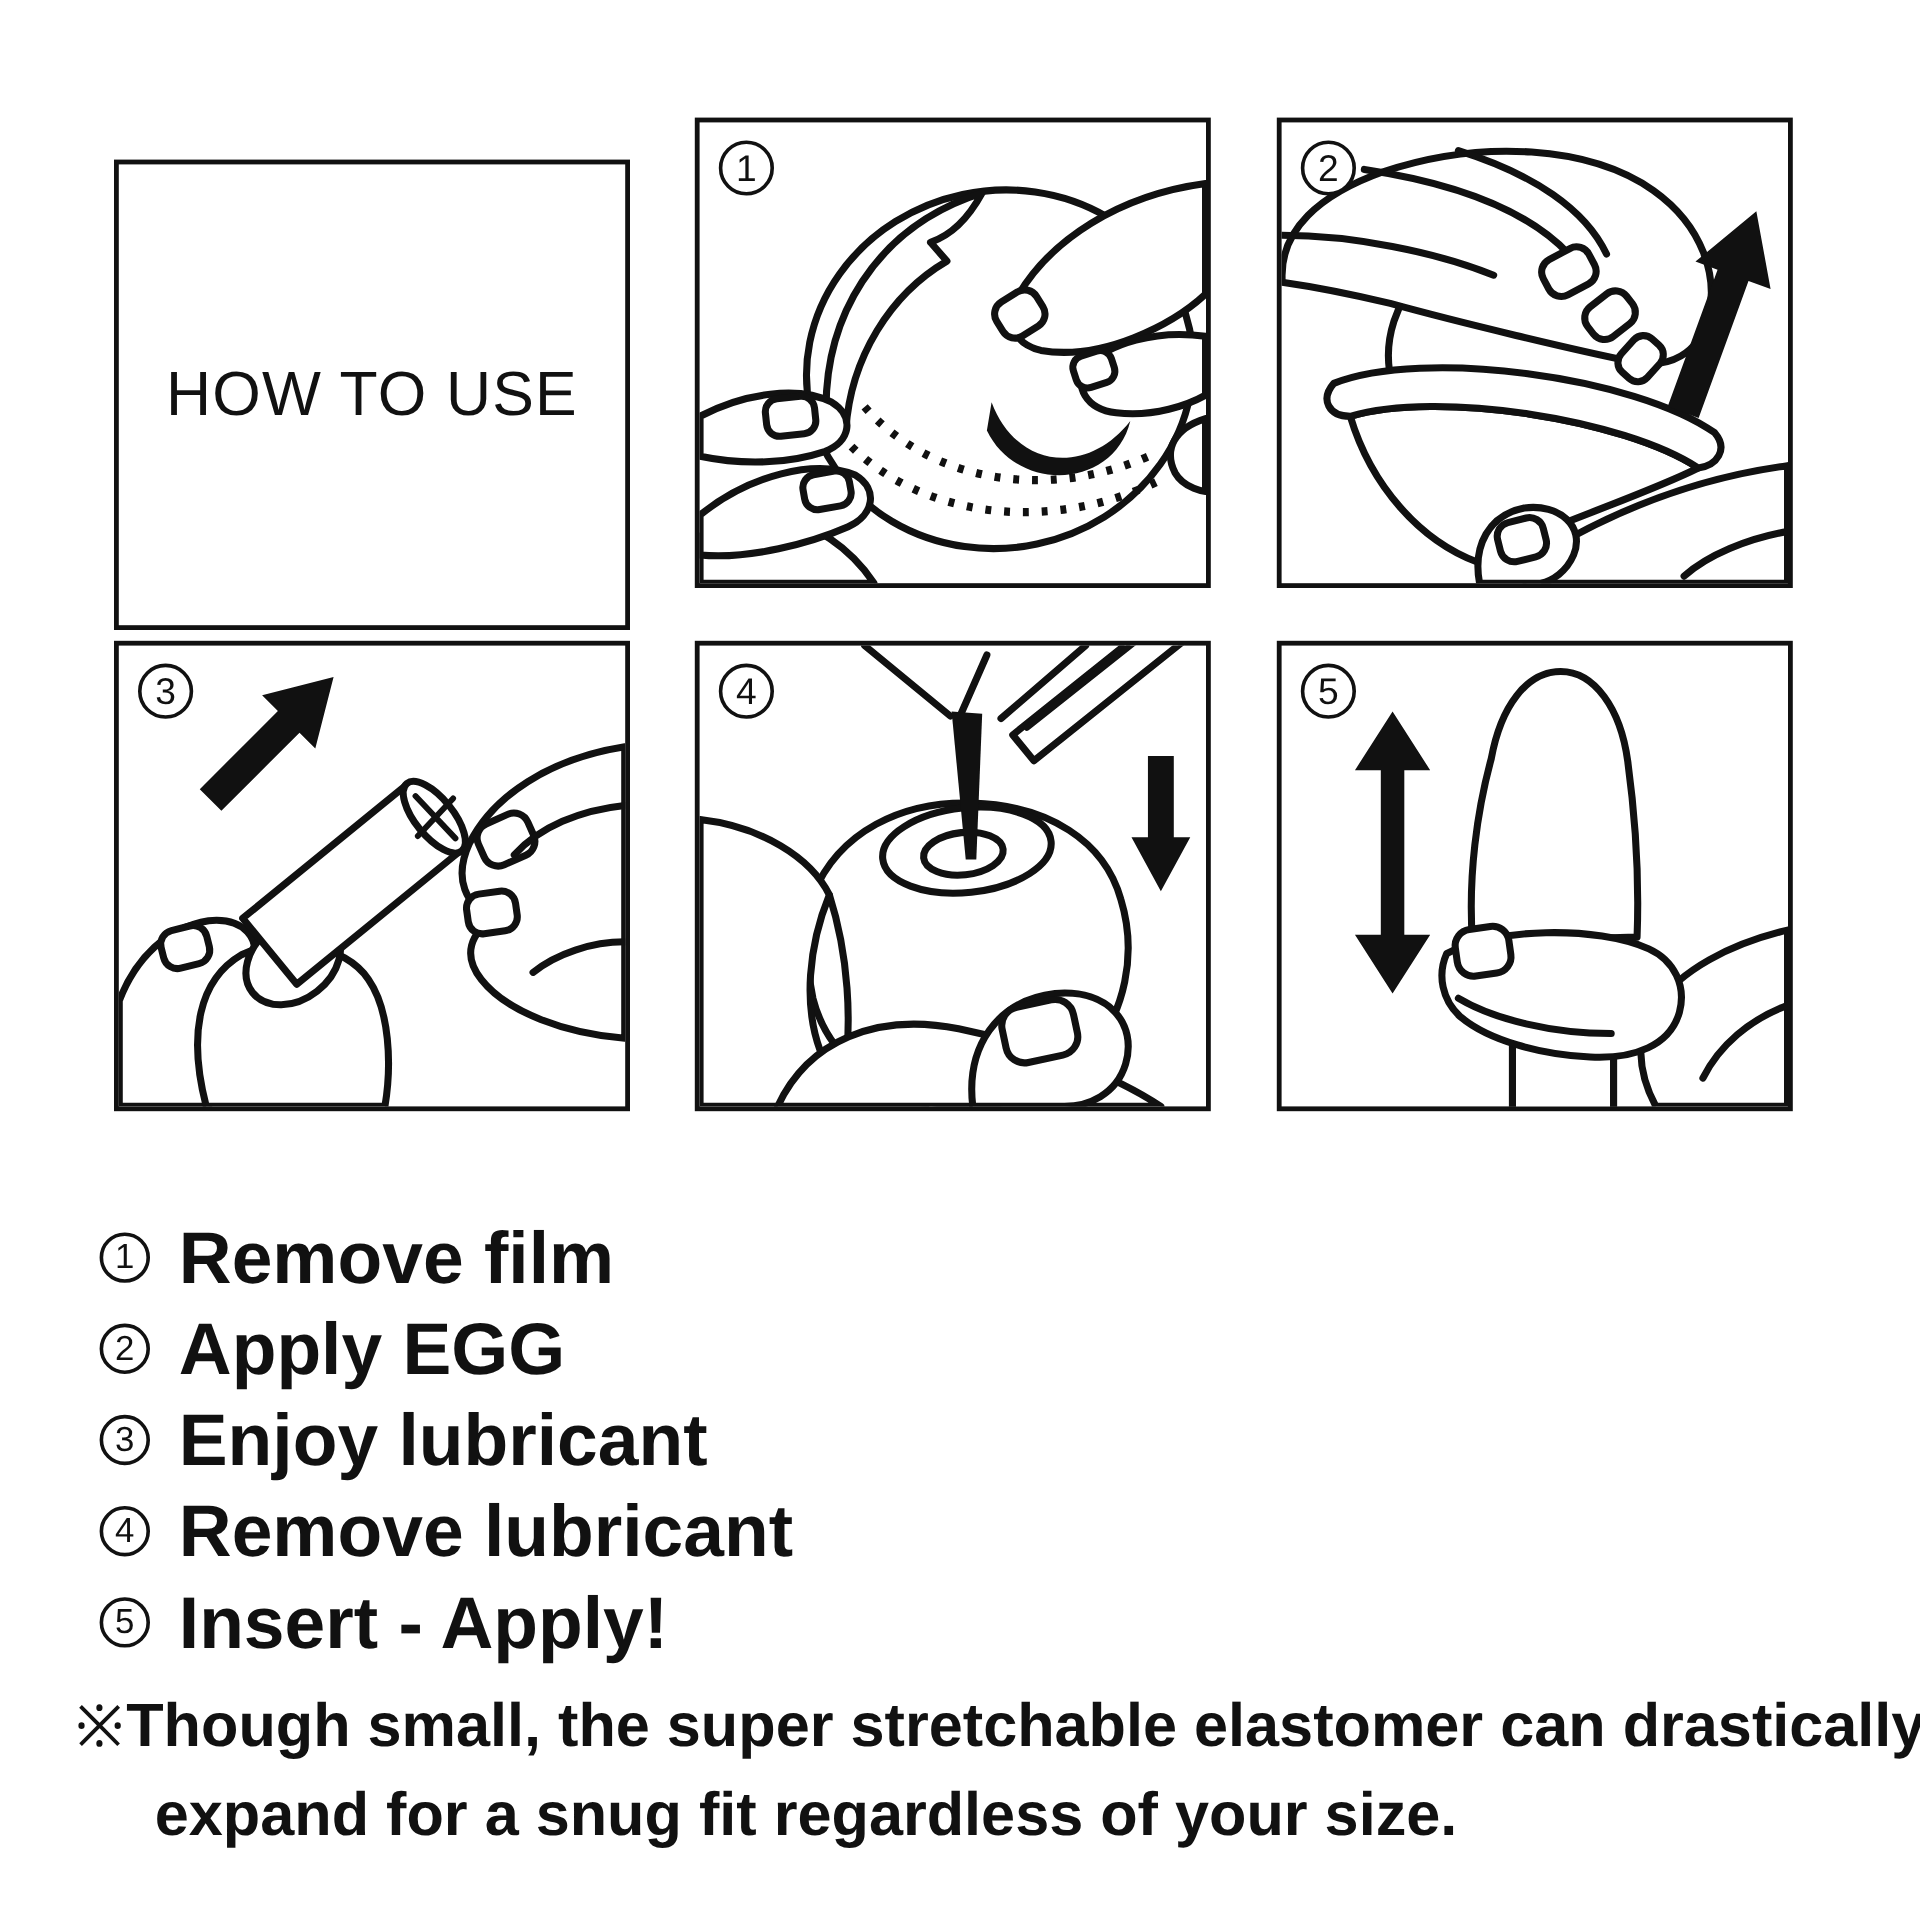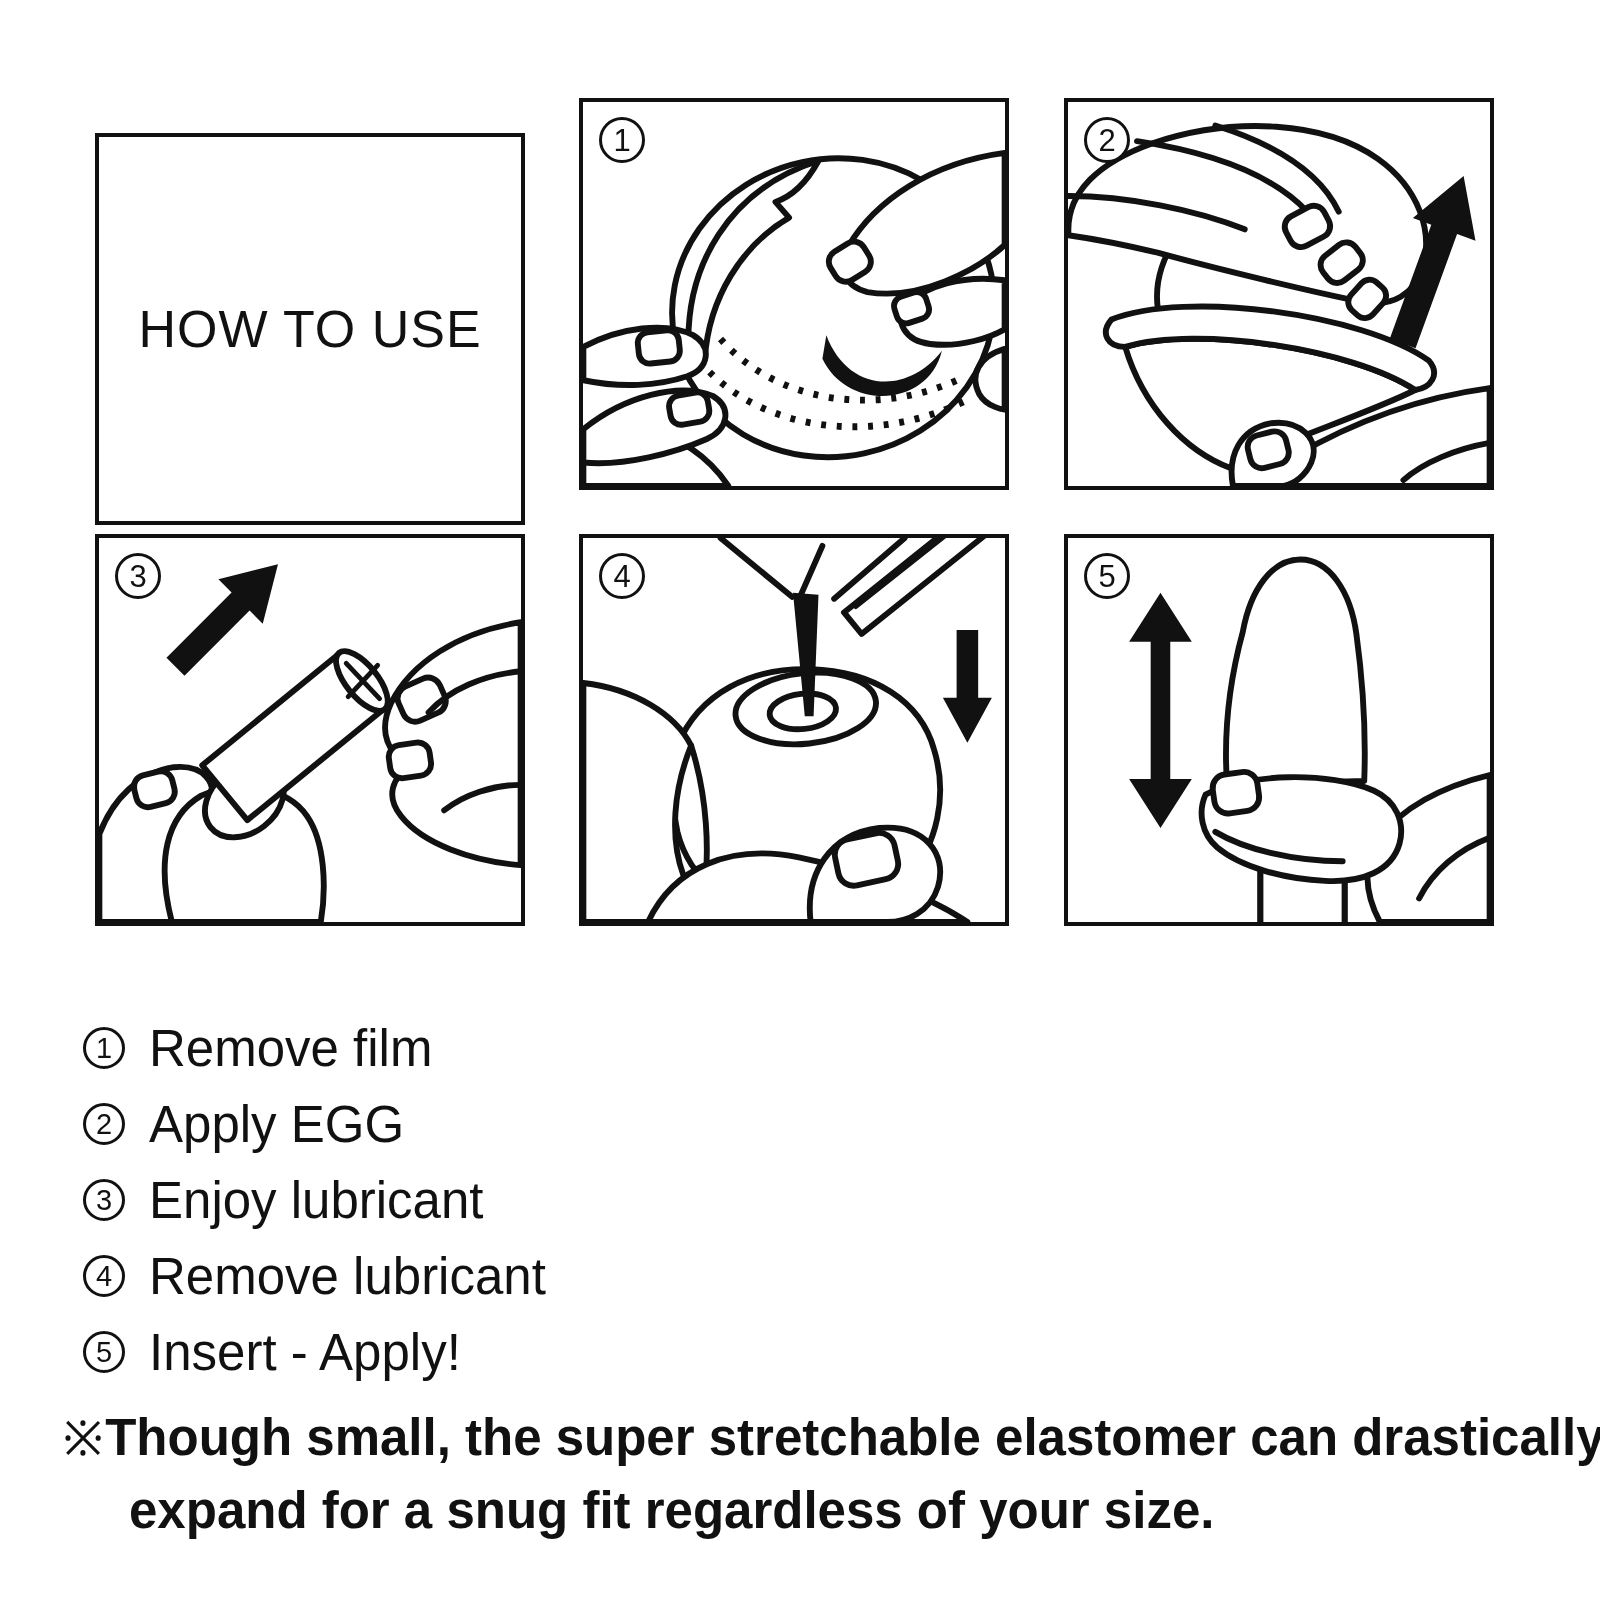--- a/index.html
+++ b/index.html
@@ -27,21 +27,21 @@
   .wh{fill:#fff;stroke:#111;stroke-width:6;stroke-linecap:round;stroke-linejoin:round;}
   .bk{fill:#111;stroke:none;}
   .dot{fill:none;stroke:#111;stroke-width:7;stroke-linecap:butt;stroke-dasharray:5 11;}
   .steps{position:absolute;left:83px;top:1010px;}
   .step-row{display:flex;align-items:center;height:76px;}
   .step-circle{
     width:42px;height:42px;border:3px solid #111;border-radius:50%;box-sizing:border-box;
     display:flex;align-items:center;justify-content:center;flex:0 0 auto;
     font-size:29px;font-weight:400;line-height:1;
   }
-  .step-label{margin-left:24px;font-size:51px;font-weight:400;white-space:nowrap;}
+  .step-label{margin-left:24px;font-size:61px;font-weight:700;white-space:nowrap;}
   .note{position:absolute;left:63px;top:1402px;font-size:51px;font-weight:700;line-height:72px;}
   .note-line1{display:flex;align-items:baseline;white-space:nowrap;}
   .note-marker{font-weight:400;font-size:48px;margin-right:2px;}
   .note-line2{margin-left:66px;white-space:nowrap;}
 </style>
 </head>
 <body>
 
 <div class="panel" id="p-title">
   <div class="title-text">HOW TO USE</div>

